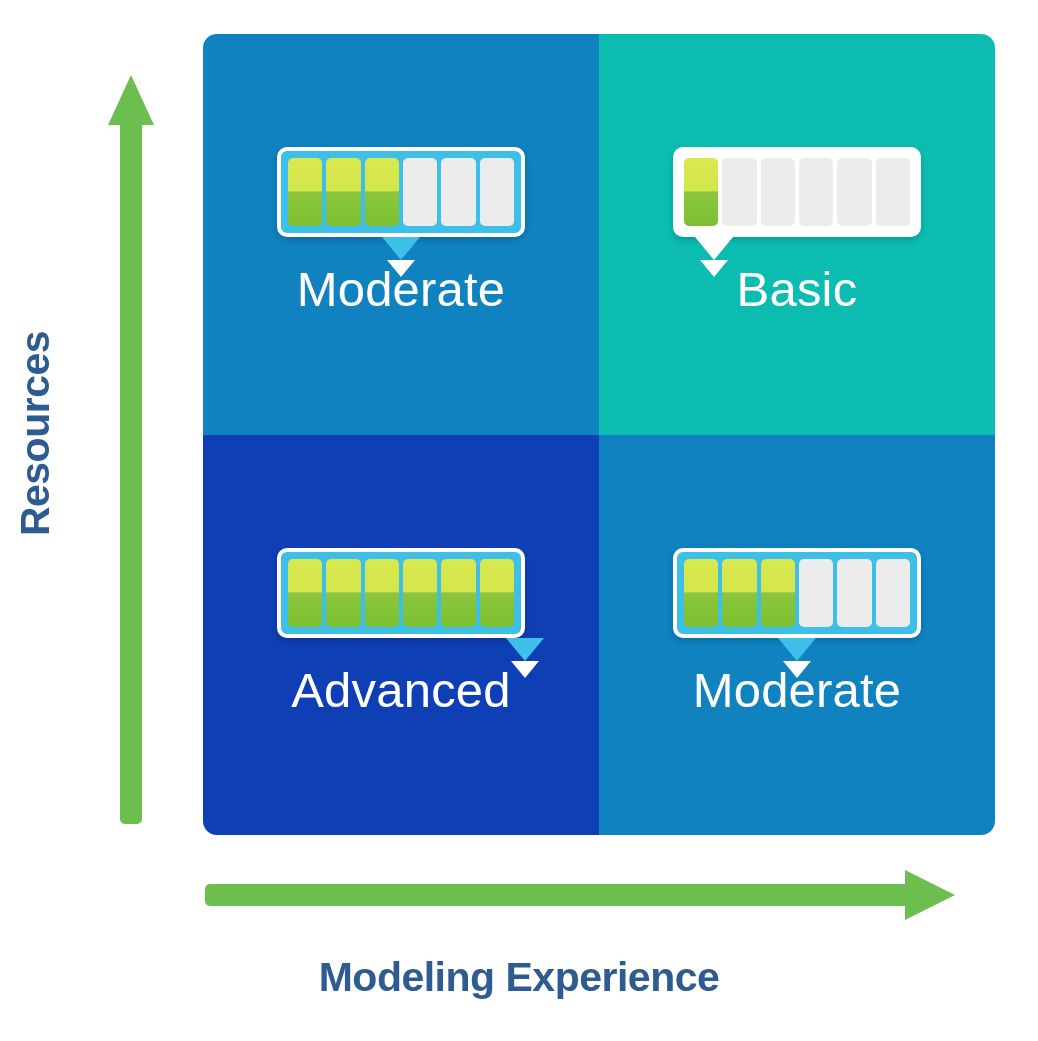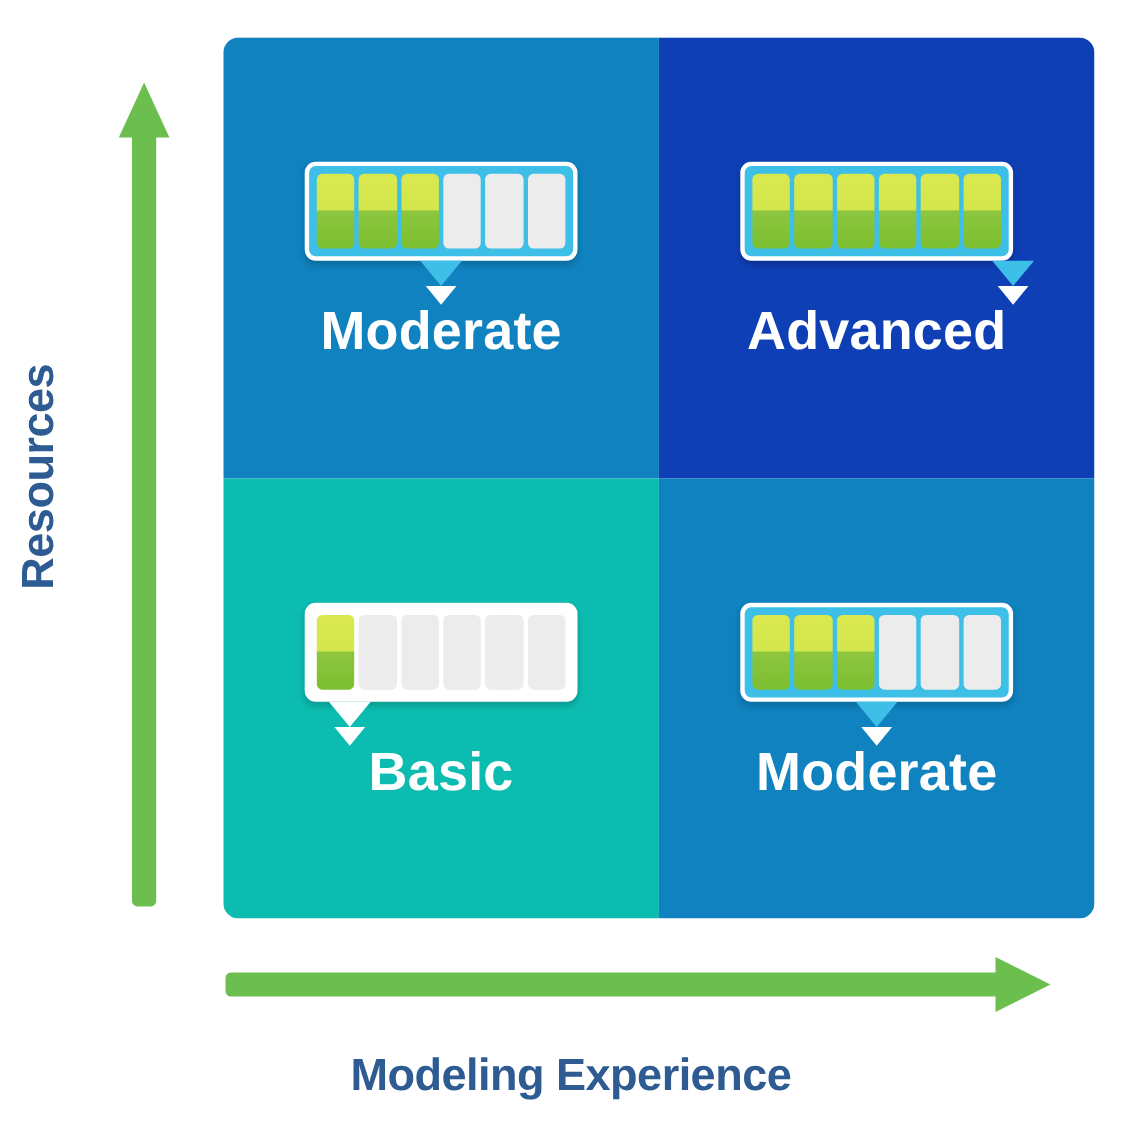--- a/index.html
+++ b/index.html
@@ -105,24 +105,24 @@
     display: flex;
     flex-direction: column;
     align-items: center;
     justify-content: flex-start;
     padding-top: 113px;
     box-sizing: border-box;
   }
   .quad-label {
     color: #ffffff;
     font-size: 49px;
-    font-weight: 700;
+    font-weight: 400;
     font-family: "Liberation Sans", sans-serif;
     letter-spacing: 0.2px;
-    margin-top: 40px;
+    margin-top: 28px;
     line-height: 1;
   }
 
   
   .gauge-wrap {
     position: relative;
     width: 248px;
   }
   .gauge {
     position: relative;
@@ -195,52 +195,52 @@
             <div class="seg empty"></div>
             <div class="seg empty"></div>
           </div>
         <div class="pointer cyan" style="left:50%;">
           <div class="pointer-inner" style="left:0;"></div>
         </div>
       </div>
       <div class="quad-label">Moderate</div>
     </div>
 
+    <div class="quadrant" style="background:#0cbcb0;">
+      <div class="gauge-wrap">
+        <div class="gauge frame-white">
+            <div class="seg filled"></div>
+            <div class="seg empty"></div>
+            <div class="seg empty"></div>
+            <div class="seg empty"></div>
+            <div class="seg empty"></div>
+            <div class="seg empty"></div>
+          </div>
+        <div class="pointer white" style="left: 16.6667%;">
+          <div class="pointer-inner" style="left:0;"></div>
+        </div>
+      </div>
+      <div class="quad-label">Basic</div>
+    </div>
+
     <div class="quadrant" style="background:#0f3fb5;">
       <div class="gauge-wrap">
         <div class="gauge frame-cyan">
             <div class="seg filled"></div>
             <div class="seg filled"></div>
             <div class="seg filled"></div>
             <div class="seg filled"></div>
             <div class="seg filled"></div>
             <div class="seg filled"></div>
           </div>
         <div class="pointer cyan" style="left: 100%;">
           <div class="pointer-inner" style="left:0;"></div>
         </div>
       </div>
       <div class="quad-label">Advanced</div>
-    </div>
-
-    <div class="quadrant" style="background:#0cbcb0;">
-      <div class="gauge-wrap">
-        <div class="gauge frame-white">
-            <div class="seg filled"></div>
-            <div class="seg empty"></div>
-            <div class="seg empty"></div>
-            <div class="seg empty"></div>
-            <div class="seg empty"></div>
-            <div class="seg empty"></div>
-          </div>
-        <div class="pointer white" style="left: 16.6667%;">
-          <div class="pointer-inner" style="left:0;"></div>
-        </div>
-      </div>
-      <div class="quad-label">Basic</div>
     </div>
 
     <div class="quadrant" style="background:#0f82bf;">
       <div class="gauge-wrap">
         <div class="gauge frame-cyan">
             <div class="seg filled"></div>
             <div class="seg filled"></div>
             <div class="seg filled"></div>
             <div class="seg empty"></div>
             <div class="seg empty"></div>

